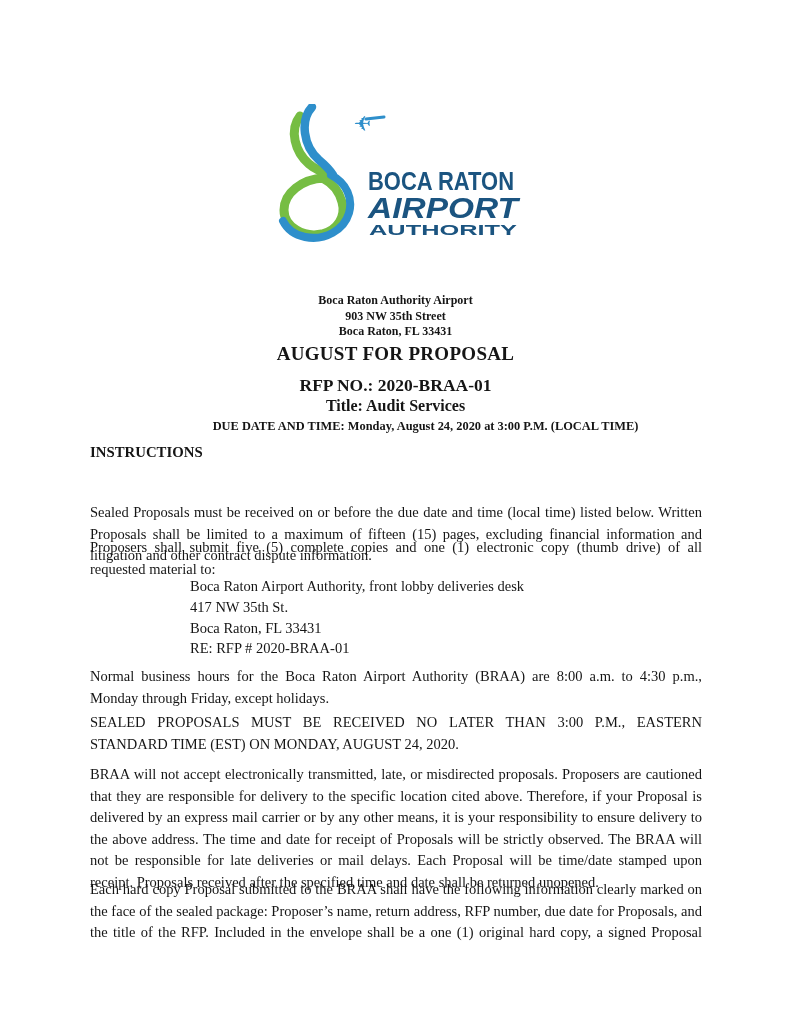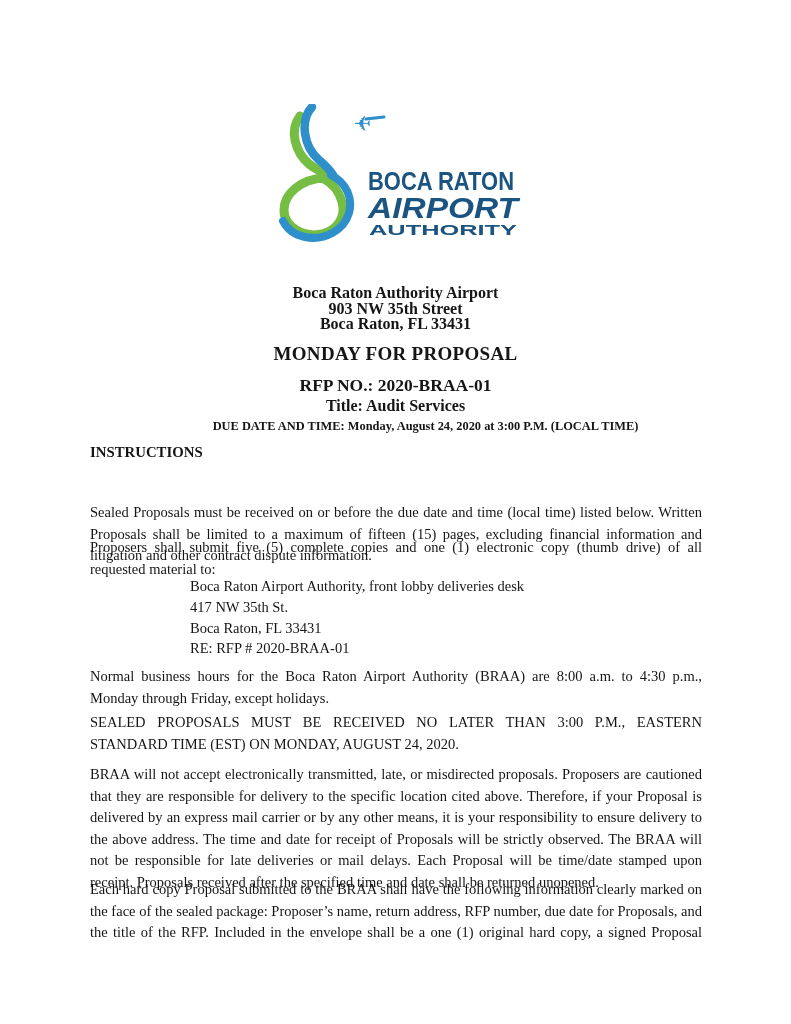--- a/index.html
+++ b/index.html
@@ -7,21 +7,21 @@
     position:relative;
     width:791px;height:1024px;
     background:#ffffff;
     margin:0 auto;
     overflow:hidden;
     font-family:"Liberation Serif", serif;
     color:#151515;
   }
   .logo-wrap{position:absolute;left:278px;top:104px;width:246px;height:140px;}
   .centered{position:absolute;left:0;width:791px;text-align:center;}
-  .addr-block{top:285px;font-weight:bold;font-size:16px;line-height:15.5px;}
+  .addr-block{top:293px;font-weight:bold;font-size:12px;line-height:15.5px;}
   .doc-title{top:343px;font-weight:bold;font-size:19px;letter-spacing:0.3px;}
   .rfp-no{top:375px;font-weight:bold;font-size:17.5px;}
   .rfp-title{top:397px;font-weight:bold;font-size:16px;}
   .due-line{top:419px;font-weight:bold;font-size:12.4px;padding-left:30px;}
   .body-text{
     position:absolute;left:90px;width:612px;
     font-size:14.5px;line-height:21.5px;
     text-align:justify;
   }
   .heading{
@@ -61,21 +61,21 @@
       <text x="91" y="131" font-size="14" font-weight="600" font-family="Liberation Sans, sans-serif" fill="#1B5480" textLength="148" lengthAdjust="spacingAndGlyphs">AUTHORITY</text>
     </svg>
   </div>
 
   <div class="centered addr-block">
     <div>Boca Raton Authority Airport</div>
     <div>903 NW 35th Street</div>
     <div>Boca Raton, FL 33431</div>
   </div>
 
-  <div class="centered doc-title">MONDAY FOR PROPOSAL</div>
+  <div class="centered doc-title">AUGUST FOR PROPOSAL</div>
   <div class="centered rfp-no">RFP NO.: 2020-BRAA-01</div>
   <div class="centered rfp-title">Title: Audit Services</div>
   <div class="centered due-line">DUE DATE AND TIME: Monday, August 24, 2020 at 3:00 P.M. (LOCAL TIME)</div>
 
   <div class="heading instructions">INSTRUCTIONS</div>
 
   <div class="body-text p1">Sealed Proposals must be received on or before the due date and time (local time) listed below.  Written Proposals shall be limited to a maximum of fifteen (15) pages, excluding financial information and litigation and other contract dispute information.</div>
 
   <div class="body-text p2">Proposers shall submit five (5) complete copies and one (1) electronic copy (thumb drive) of all requested material to:</div>
 

